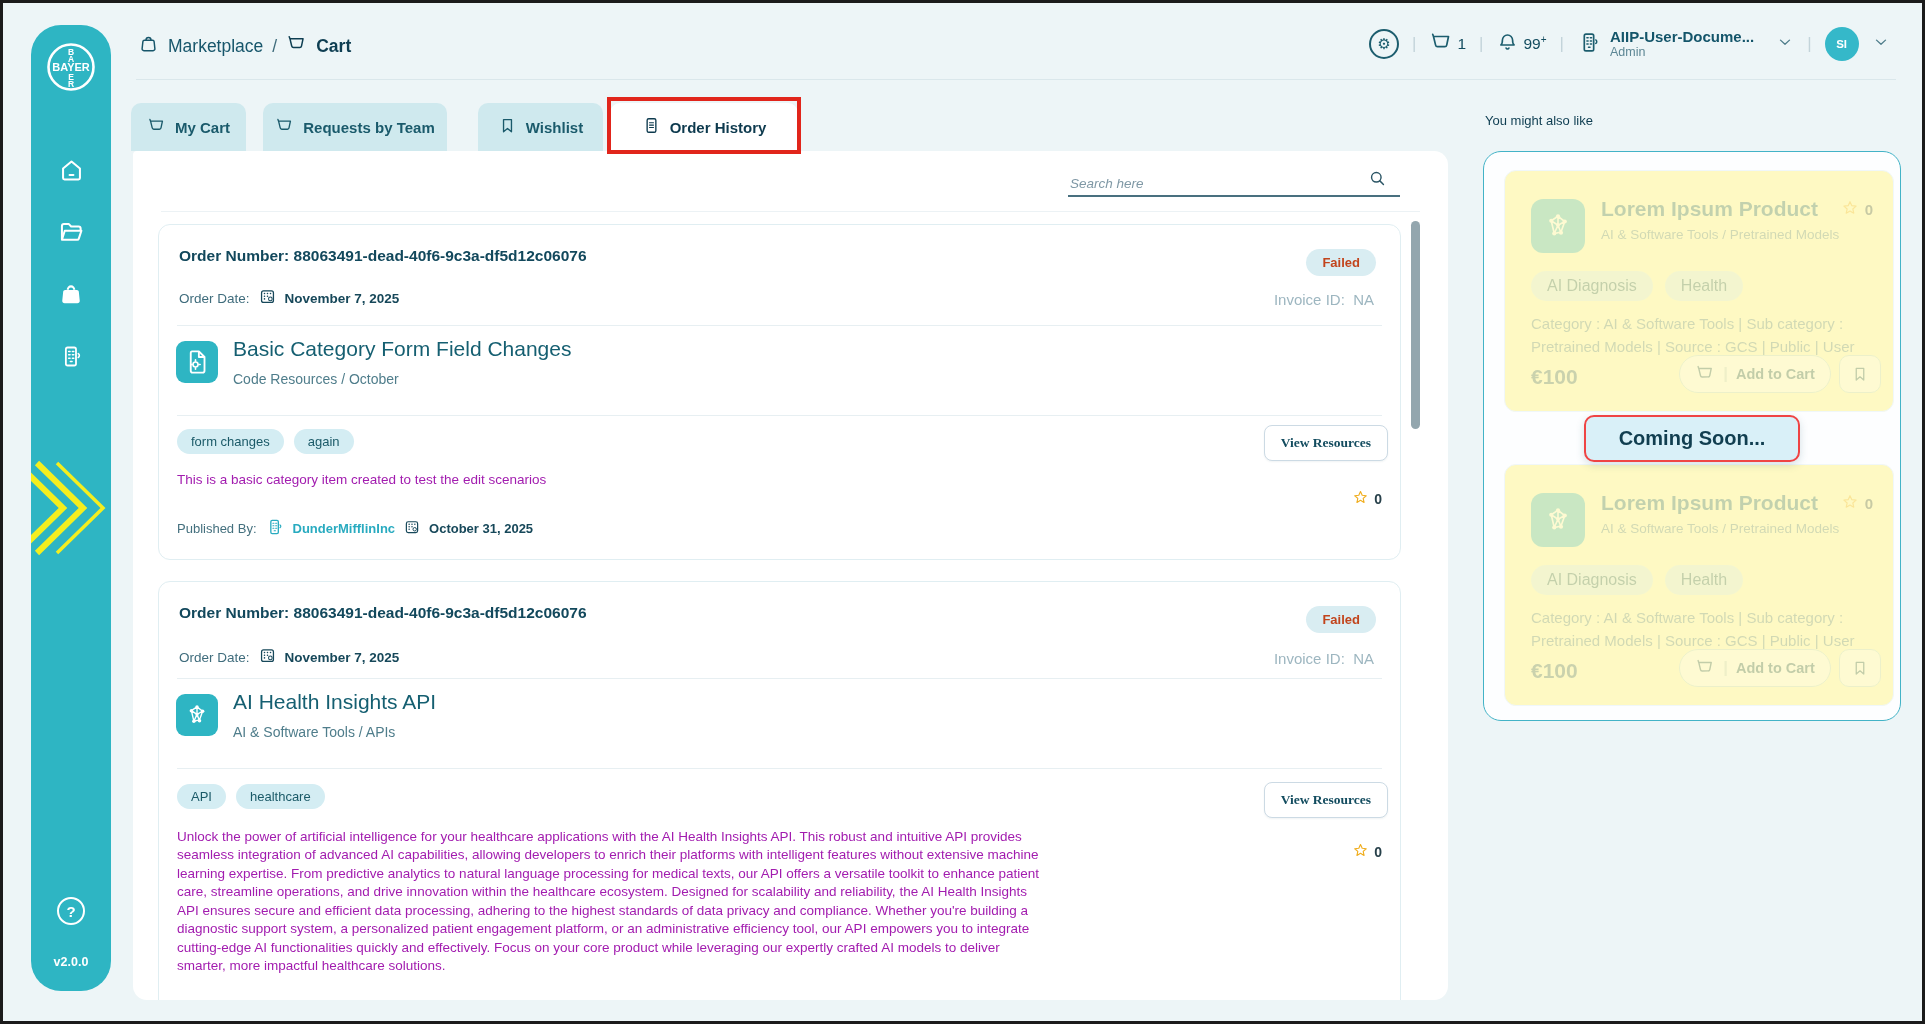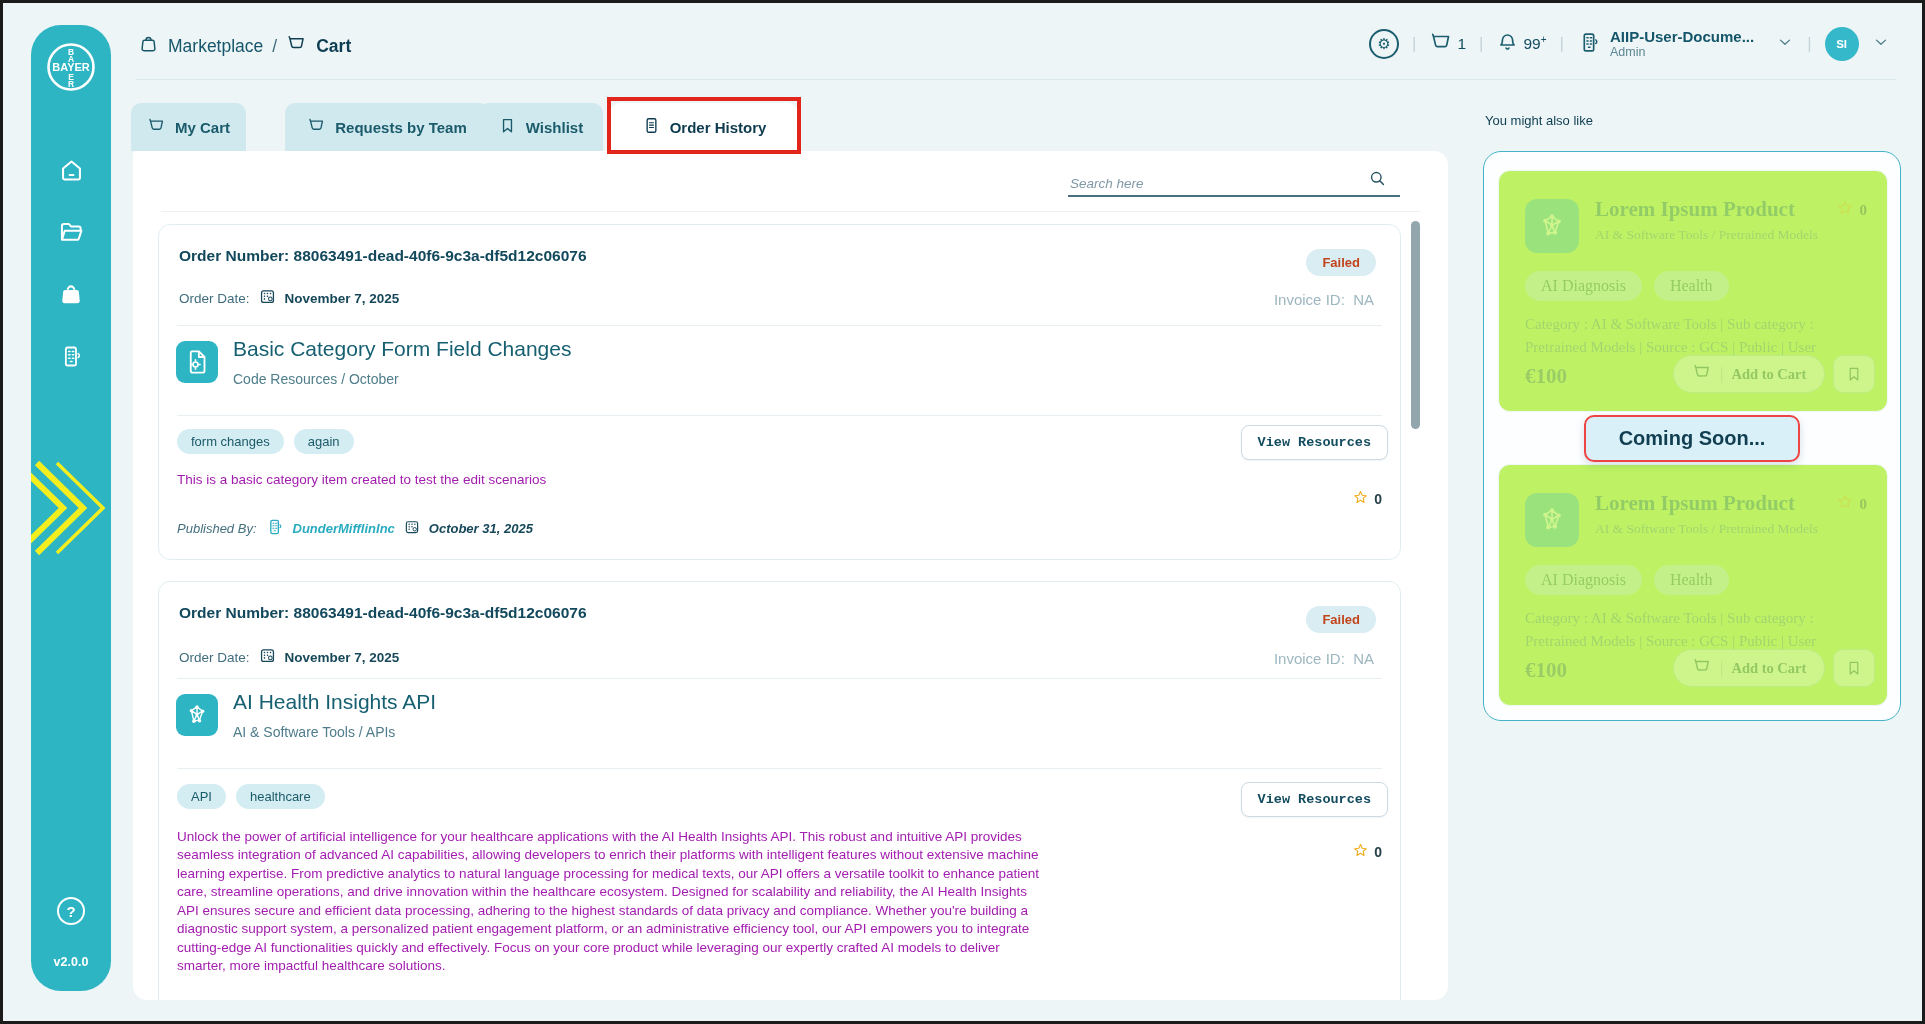--- a/index.html
+++ b/index.html
@@ -73,35 +73,35 @@
   .oc-invoice { position:absolute; right:26px; font-size:15px; color:#9db6c0; }
   .oc-divider { position:absolute; left:18px; right:18px; border-top:1px solid #e7eff2; }
   .ptile { position:absolute; left:17px; width:42px; height:42px; background:#2eb5c3;
     border-radius:9px; display:flex; align-items:center; justify-content:center; }
   .ptitle { position:absolute; left:74px; font-size:21px; color:#155f71; }
   .psub { position:absolute; left:74px; font-size:14px; color:#4f7d8b; }
   .tagrow { position:absolute; left:18px; display:flex; gap:10px; }
   .tagpill { background:#d4edf3; color:#1b5a68; font-size:13px; padding:5px 14px; border-radius:14px; }
   .btn-resources { position:absolute; right:12px; background:#fff; border:1px solid #ccdae4;
     border-radius:8px; padding:9px 16px; font-size:13.5px; font-weight:bold; color:#134c5f;
-    cursor:pointer; box-shadow:0 1px 2px rgba(40,80,100,.07); font-family:Liberation Mono, monospace; }
+    cursor:pointer; box-shadow:0 1px 2px rgba(40,80,100,.07); font-family:Liberation Serif, serif; }
   .oc-desc { position:absolute; left:18px; font-size:13.5px; color:#a21caf; line-height:1.37; }
   .starrow { position:absolute; right:18px; display:flex; align-items:center; gap:5px;
     font-size:14px; font-weight:bold; color:#27404a; }
   .pubrow { position:absolute; left:18px; display:flex; align-items:center; gap:8px;
-    font-size:13px; color:#44707e;font-style:italic; }
+    font-size:13px; color:#44707e; }
   .publisher { font-weight:bold; color:#29abc0; cursor:pointer; }
   .pubdate { font-weight:bold; color:#17485a; }
 
   
   .reco-title { position:absolute; left:1482px; top:110px; font-size:13px; font-weight:normal; color:#0e3d51; }
   .reco-box { position:absolute; left:1480px; top:148px; width:418px; height:570px;
     border:1.5px solid #43b3c7; border-radius:18px; background:#fdfeff; }
-  .ghost-card { position:absolute; left:14px; width:390px; height:242px; background:#bef264;
-    border:1px solid #f0f7f9; border-radius:12px;font-family:Liberation Serif, serif; }
+  .ghost-card { position:absolute; left:20px; width:390px; height:242px; background:#fef9c3;
+    border:1px solid #f0f7f9; border-radius:12px; }
   .ghost-inner { position:relative; width:100%; height:100%; opacity:0.25; }
   .g-tile { position:absolute; left:26px; top:28px; width:54px; height:54px;
     background:#2eb5c3; border-radius:12px; display:flex; align-items:center; justify-content:center; }
   .g-title { position:absolute; left:96px; top:26px; font-size:21px; font-weight:bold; color:#155f71; }
   .g-sub { position:absolute; left:96px; top:56px; font-size:13.5px; color:#4f7d8b; }
   .g-star { position:absolute; right:20px; top:28px; display:flex; gap:6px; align-items:center;
     font-size:15px; font-weight:bold; color:#27404a; }
   .g-tags { position:absolute; left:26px; top:100px; display:flex; gap:12px; }
   .g-pill { background:#d4edf3; color:#1b5a68; font-size:16px; padding:6px 16px; border-radius:16px; }
   .g-meta { position:absolute; left:26px; top:142px; width:350px; font-size:15px;
@@ -289,21 +289,21 @@
           <use href="#i-chevdown"></use>
         </svg></span>
   </div>
 
   <div class="tab" style="left:128px;width:115px">
     <span><svg width="19" height="19" viewBox="0 0 24 24" stroke="#1a5a6b" fill="#1a5a6b">
           <use href="#i-cart" fill="none"></use>
         </svg></span>
     <span>My Cart</span>
   </div>
-  <div class="tab" style="left:282px;width:204px">
+  <div class="tab" style="left:260px;width:184px">
     <span><svg width="19" height="19" viewBox="0 0 24 24" stroke="#1a5a6b" fill="#1a5a6b">
           <use href="#i-cart" fill="none"></use>
         </svg></span>
     <span>Requests by Team</span>
   </div>
   <div class="tab" style="left:475px;width:125px">
     <span><svg width="19" height="19" viewBox="0 0 24 24" stroke="#1a5a6b">
           <use href="#i-bookmark"></use>
         </svg></span>
     <span>Wishlist</span>

